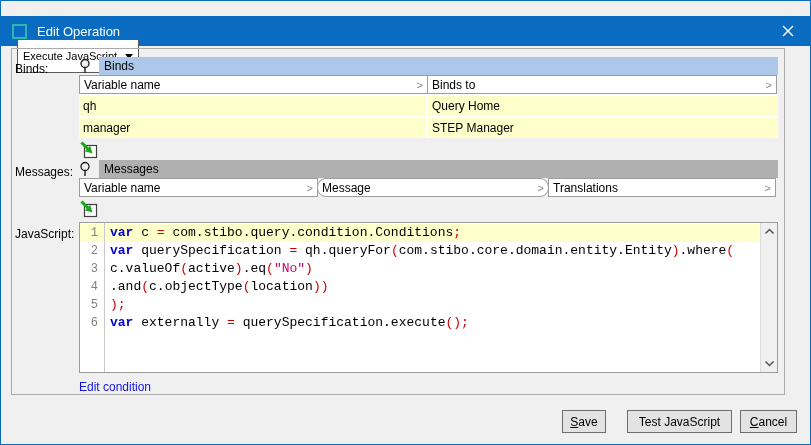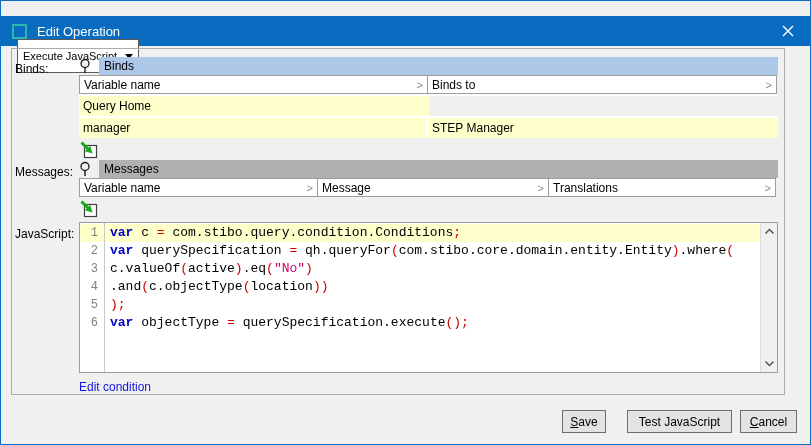--- a/index.html
+++ b/index.html
@@ -30,21 +30,21 @@
   .group-bar.blue{background:var(--binds-bg,#adc7e8);}
   .group-bar.gray{background:var(--msgs-bg,#b0b0b0);}
   .col-header{display:flex;height:19px;}
   .col-cell{background:#fff;border:1px solid #9d9d9d;display:flex;align-items:center;justify-content:space-between;padding:0 4px;margin-left:-1px;}
   .col-cell:first-child{margin-left:0;}
   .chev{color:#8a8a8a;font-size:11px;}
   .data-row{display:flex;height:22px;border-top:2px solid #fff;}
   .data-cell{background:var(--rowyellow,#ffffcc);display:flex;align-items:center;padding:0 4px;border-right:2px solid #fff;}
   .data-cell:last-child{border-right:none;}
   .w-b1{width:349px;} .w-b2{width:350px;}
-  .w-m1{width:239px;} .w-m2{width:232px;} .w-m3{width:228px;}
+  .w-m1{width:239px;} .w-m2{width:232px;border-radius:9px;} .w-m3{width:228px;}
   .edit-icon{width:20px;height:20px;margin-top:2px;cursor:pointer;}
   
   .code-editor{position:absolute;left:78px;top:221px;width:699px;height:151px;background:#fff;border:1px solid #9d9d9d;display:flex;}
   .code-lines{flex:1;position:relative;overflow:hidden;padding-top:1px;}
   .gutter-sep{position:absolute;left:24px;top:0;bottom:0;width:1px;background:#c8c8c8;}
   .code-line{display:flex;height:18px;line-height:18px;font-family:"Liberation Mono","DejaVu Sans Mono",monospace;font-size:13px;white-space:pre;}
   .code-line.hl{background:var(--rowyellow,#ffffcc);}
   .line-no{width:24px;text-align:right;padding-right:6px;color:#808080;font-size:12px;flex:none;}
   .line-code{padding-left:6px;}
   .tok-kw{color:var(--kw,#0000cc);font-weight:bold;}
@@ -101,20 +101,21 @@
       <div class="col-cell w-b1">
         <span>Variable name</span>
         <span class="chev">&gt;</span>
       </div>
       <div class="col-cell w-b2">
         <span>Binds to</span>
         <span class="chev">&gt;</span>
       </div>
     </div>
     <div class="data-row">
+      <div class="data-cell w-b1">qh</div>
       <div class="data-cell w-b2">Query Home</div>
     </div>
     <div class="data-row">
       <div class="data-cell w-b1">manager</div>
       <div class="data-cell w-b2">STEP Manager</div>
     </div>
     <div class="edit-icon">
       <svg width="20" height="20" viewBox="0 0 20 20">
         <rect x="5.5" y="5.5" width="12" height="12" fill="#fff" stroke="#404040" stroke-width="1.2"></rect>
         <line x1="2.5" y1="2.5" x2="9.5" y2="9.5" stroke="#18a818" stroke-width="3"></line>
@@ -161,21 +162,21 @@
 
   <div class="side-label" style="top:226px;">JavaScript:</div>
   <div class="code-editor">
     <div class="code-lines">
       <div class="gutter-sep"></div>
     <div class="code-line hl"><span class="line-no">1</span><span class="line-code"><span class="tok-kw">var</span><span class="tok-pl"> c </span><span class="tok-op">=</span><span class="tok-pl"> com.stibo.query.condition.Conditions</span><span class="tok-op">;</span></span></div>
         <div class="code-line"><span class="line-no">2</span><span class="line-code"><span class="tok-kw">var</span><span class="tok-pl"> querySpecification </span><span class="tok-op">=</span><span class="tok-pl"> qh.queryFor</span><span class="tok-op">(</span><span class="tok-pl">com.stibo.core.domain.entity.Entity</span><span class="tok-op">)</span><span class="tok-pl">.where</span><span class="tok-op">(</span></span></div>
         <div class="code-line"><span class="line-no">3</span><span class="line-code"><span class="tok-pl">c.valueOf</span><span class="tok-op">(</span><span class="tok-pl">active</span><span class="tok-op">)</span><span class="tok-pl">.eq</span><span class="tok-op">(</span><span class="tok-str">"No"</span><span class="tok-op">)</span></span></div>
         <div class="code-line"><span class="line-no">4</span><span class="line-code"><span class="tok-pl">.and</span><span class="tok-op">(</span><span class="tok-pl">c.objectType</span><span class="tok-op">(</span><span class="tok-pl">location</span><span class="tok-op">)</span><span class="tok-op">)</span></span></div>
         <div class="code-line"><span class="line-no">5</span><span class="line-code"><span class="tok-op">);</span></span></div>
-        <div class="code-line"><span class="line-no">6</span><span class="line-code"><span class="tok-kw">var</span><span class="tok-pl"> objectType </span><span class="tok-op">=</span><span class="tok-pl"> querySpecification.execute</span><span class="tok-op">()</span><span class="tok-op">;</span></span></div>
+        <div class="code-line"><span class="line-no">6</span><span class="line-code"><span class="tok-kw">var</span><span class="tok-pl"> externally </span><span class="tok-op">=</span><span class="tok-pl"> querySpecification.execute</span><span class="tok-op">()</span><span class="tok-op">;</span></span></div>
       </div>
     <div class="vscroll">
       <span class="scroll-arrow">
         <svg width="11" height="7" viewBox="0 0 11 7">
             <polyline points="1.5,5.5 5.5,1.5 9.5,5.5" fill="none" stroke="#555" stroke-width="1.5"></polyline>
           </svg>
       </span>
       <span class="scroll-arrow">
         <svg width="11" height="7" viewBox="0 0 11 7">
             <polyline points="1.5,1.5 5.5,5.5 9.5,1.5" fill="none" stroke="#555" stroke-width="1.5"></polyline>

